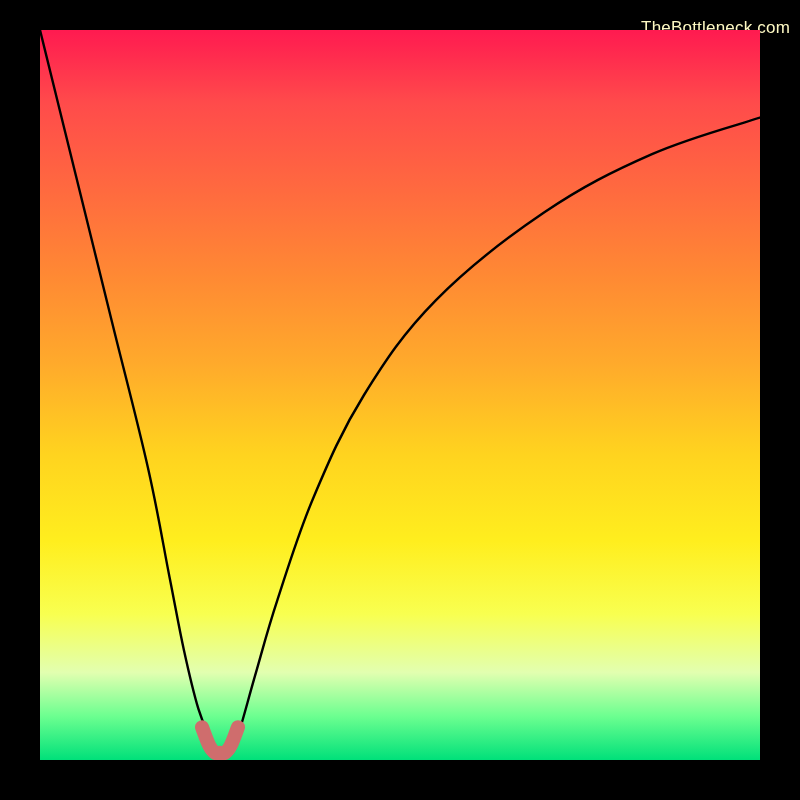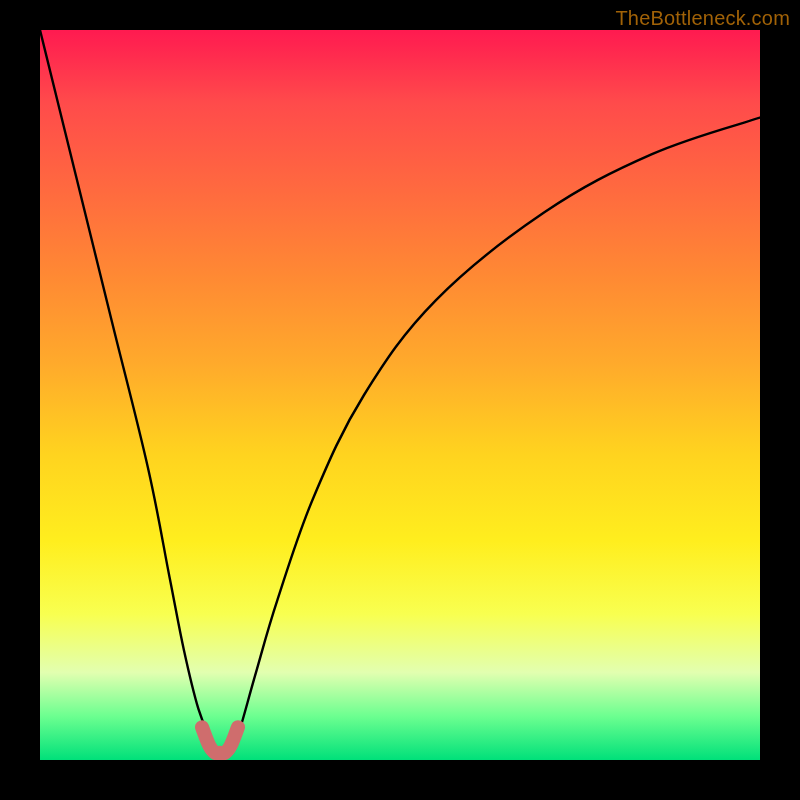--- a/index.html
+++ b/index.html
@@ -34,24 +34,24 @@
       #ffd31f 58%,
       #ffee1e 70%,
       #f8ff50 80%,
       #e2ffb0 88%,
       #6cff90 94%,
       #00e07a 100%
     );
   }
   .watermark {
     position: absolute;
-    top: 7px;
+    top: 18px;
     right: 10px;
-    color: #a16207;
-    font-size: 20px;
+    color: #fef9c3;
+    font-size: 17px;
     font-weight: 500;
     letter-spacing: 0.2px;
   }
   svg.curve {
     position: absolute;
     left: 0;
     top: 0;
     width: 720px;
     height: 730px;
   }

